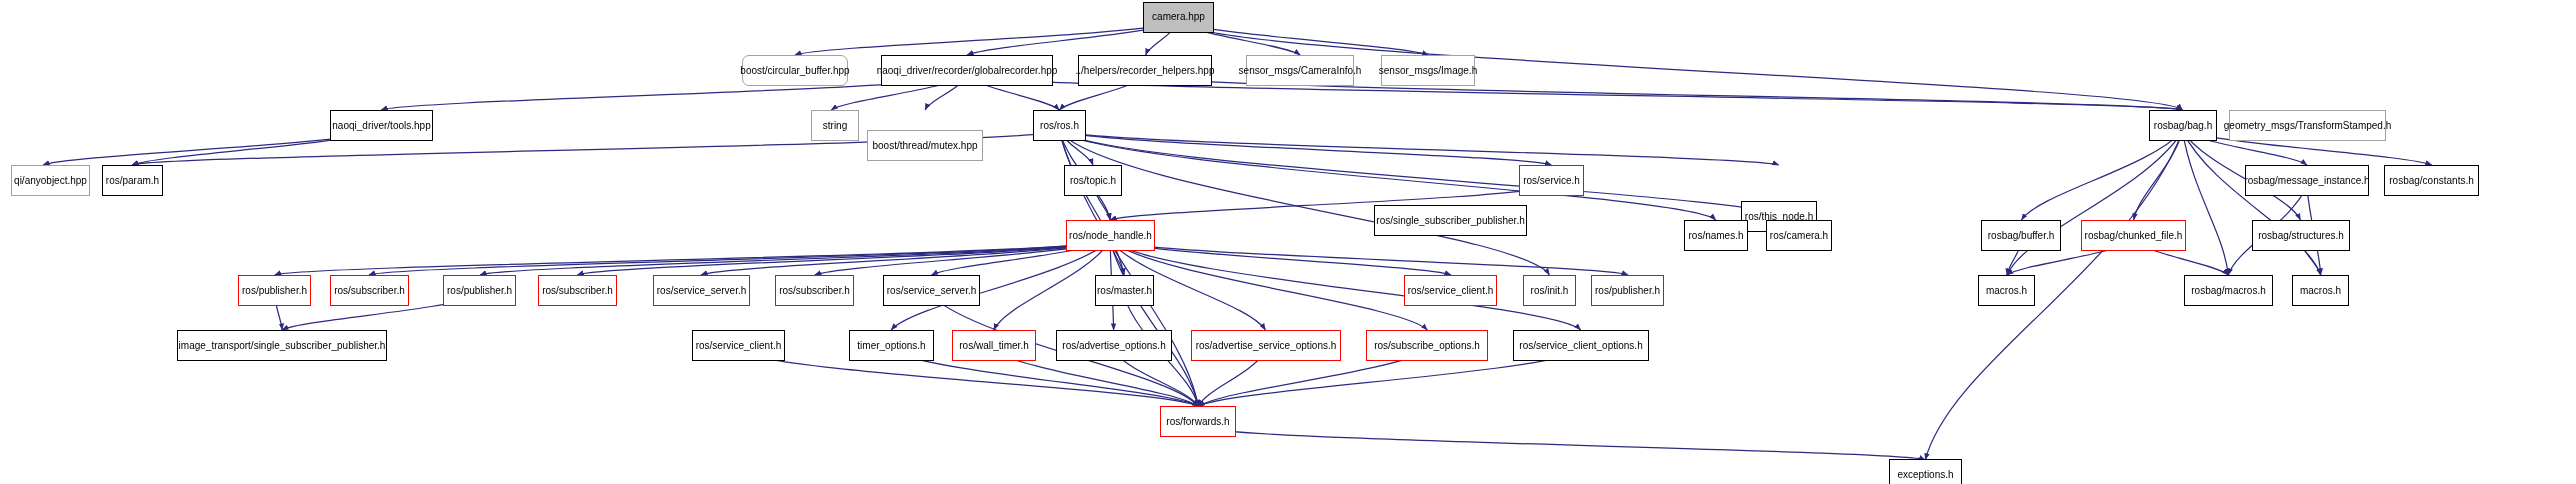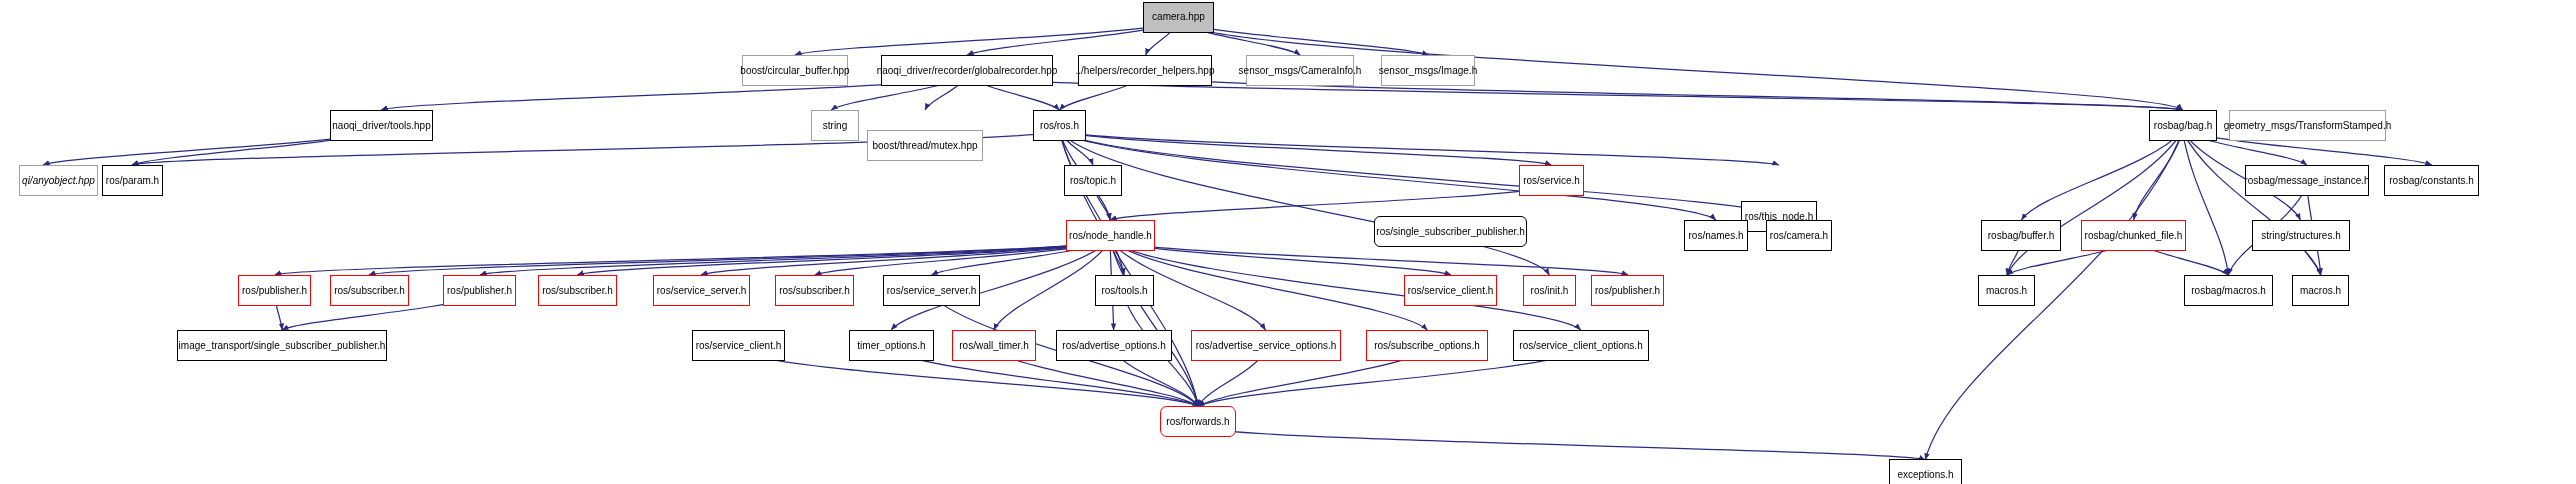--- a/index.html
+++ b/index.html
@@ -113,64 +113,64 @@
         <path d="M2648.5,316 C2644.32,334.48 2631.59,346.8 2629.5,360" marker-end="url(#arw)"></path>
         <path d="M2795.5,316 C2758.98,334.48 2647.76,346.8 2629.5,360" marker-end="url(#arw)"></path>
         <path d="M2795.5,316 C2822.78,334.48 2905.86,346.8 2919.5,360" marker-end="url(#arw)"></path>
         <path d="M3014,316 C3019.83,334.48 3037.585,346.8 3040.5,360" marker-end="url(#arw)"></path>
         <path d="M3022.5,244 C2999.84,292.72 2930.83,325.2 2919.5,360" marker-end="url(#arw)"></path>
         <path d="M3022.5,244 C3026.46,292.72 3038.52,325.2 3040.5,360" marker-end="url(#arw)"></path>
       </g>
   </svg>
   <div id="nodes">
       <div class="node root" style="left: 1143px; top: 1.5px; width: 71px;">camera.hpp</div>
-      <div class="node g" style="left: 742px; top: 55px; width: 106px;">boost/circular_buffer.hpp</div>
+      <div class="node g" style="left: 742px; top: 55px; width: 106px; border-radius: 7px;">boost/circular_buffer.hpp</div>
       <div class="node b" style="left: 881px; top: 55px; width: 172px;">naoqi_driver/recorder/globalrecorder.hpp</div>
       <div class="node b" style="left: 1078px; top: 55px; width: 134px;">../helpers/recorder_helpers.hpp</div>
       <div class="node g" style="left: 1246px; top: 55px; width: 108px;">sensor_msgs/CameraInfo.h</div>
       <div class="node g" style="left: 1381px; top: 55px; width: 94px;">sensor_msgs/Image.h</div>
       <div class="node b" style="left: 330px; top: 110px; width: 103px;">naoqi_driver/tools.hpp</div>
       <div class="node g" style="left: 811px; top: 110px; width: 41px;">string</div>
       <div class="node g" style="left: 867px; top: 110px; width: 116px; margin-top: 20px;">boost/thread/mutex.hpp</div>
       <div class="node b" style="left: 1033px; top: 110px; width: 53px;">ros/ros.h</div>
       <div class="node b" style="left: 2149px; top: 110px; width: 68px;">rosbag/bag.h</div>
       <div class="node g" style="left: 2229px; top: 110px; width: 157px;">geometry_msgs/TransformStamped.h</div>
-      <div class="node g" style="left: 19px; top: 165px; width: 79px; font-style: italic;">qi/anyobject.hpp</div>
+      <div class="node g" style="left: 11px; top: 165px; width: 79px;">qi/anyobject.hpp</div>
       <div class="node b" style="left: 102px; top: 165px; width: 61px;">ros/param.h</div>
       <div class="node b" style="left: 1064px; top: 165px; width: 58px;">ros/topic.h</div>
       <div class="node r" style="left: 1519px; top: 165px; width: 65px;">ros/service.h</div>
       <div class="node b" style="left: 1741px; top: 165px; width: 76px; margin-top: 36px;">ros/this_node.h</div>
       <div class="node b" style="left: 2245px; top: 165px; width: 124px;">rosbag/message_instance.h</div>
       <div class="node b" style="left: 2384px; top: 165px; width: 95px;">rosbag/constants.h</div>
       <div class="node r" style="left: 1066px; top: 220px; width: 89px;">ros/node_handle.h</div>
-      <div class="node b" style="left: 1374px; top: 216px; width: 153px; border-radius: 6px;">ros/single_subscriber_publisher.h</div>
+      <div class="node b" style="left: 1374px; top: 205px; width: 153px;">ros/single_subscriber_publisher.h</div>
       <div class="node b" style="left: 1684px; top: 220px; width: 64px;">ros/names.h</div>
       <div class="node b" style="left: 1766px; top: 220px; width: 66px;">ros/camera.h</div>
       <div class="node b" style="left: 1981px; top: 220px; width: 80px;">rosbag/buffer.h</div>
       <div class="node r" style="left: 2081px; top: 220px; width: 105px;">rosbag/chunked_file.h</div>
-      <div class="node b" style="left: 2252px; top: 220px; width: 98px;">string/structures.h</div>
+      <div class="node b" style="left: 2252px; top: 220px; width: 98px;">rosbag/structures.h</div>
       <div class="node r" style="left: 238px; top: 275px; width: 73px;">ros/publisher.h</div>
       <div class="node r" style="left: 330px; top: 275px; width: 79px;">ros/subscriber.h</div>
       <div class="node r" style="left: 443px; top: 275px; width: 73px;">ros/publisher.h</div>
       <div class="node r" style="left: 538px; top: 275px; width: 79px;">ros/subscriber.h</div>
       <div class="node r" style="left: 653px; top: 275px; width: 97px;">ros/service_server.h</div>
       <div class="node r" style="left: 775px; top: 275px; width: 79px;">ros/subscriber.h</div>
       <div class="node b" style="left: 883px; top: 275px; width: 97px;">ros/service_server.h</div>
-      <div class="node b" style="left: 1095px; top: 275px; width: 59px;">ros/tools.h</div>
+      <div class="node b" style="left: 1095px; top: 275px; width: 59px;">ros/master.h</div>
       <div class="node r" style="left: 1404px; top: 275px; width: 93px;">ros/service_client.h</div>
       <div class="node r" style="left: 1523px; top: 275px; width: 53px;">ros/init.h</div>
       <div class="node r" style="left: 1591px; top: 275px; width: 73px;">ros/publisher.h</div>
       <div class="node b" style="left: 1978px; top: 275px; width: 57px;">macros.h</div>
       <div class="node b" style="left: 2184px; top: 275px; width: 89px;">rosbag/macros.h</div>
       <div class="node b" style="left: 2292px; top: 275px; width: 57px;">macros.h</div>
       <div class="node b" style="left: 177px; top: 330px; width: 210px;">image_transport/single_subscriber_publisher.h</div>
       <div class="node b" style="left: 692px; top: 330px; width: 93px;">ros/service_client.h</div>
       <div class="node b" style="left: 849px; top: 330px; width: 85px;">timer_options.h</div>
       <div class="node r" style="left: 952px; top: 330px; width: 84px;">ros/wall_timer.h</div>
       <div class="node b" style="left: 1056px; top: 330px; width: 116px;">ros/advertise_options.h</div>
       <div class="node r" style="left: 1191px; top: 330px; width: 150px;">ros/advertise_service_options.h</div>
       <div class="node r" style="left: 1366px; top: 330px; width: 122px;">ros/subscribe_options.h</div>
       <div class="node b" style="left: 1513px; top: 330px; width: 136px;">ros/service_client_options.h</div>
-      <div class="node r" style="left: 1160px; top: 406px; width: 76px; border-radius: 7px;">ros/forwards.h</div>
+      <div class="node r" style="left: 1160px; top: 406px; width: 76px;">ros/forwards.h</div>
       <div class="node b" style="left: 1889px; top: 459px; width: 73px;">exceptions.h</div>
     </div>
 </div>
 
 
 </body></html>

